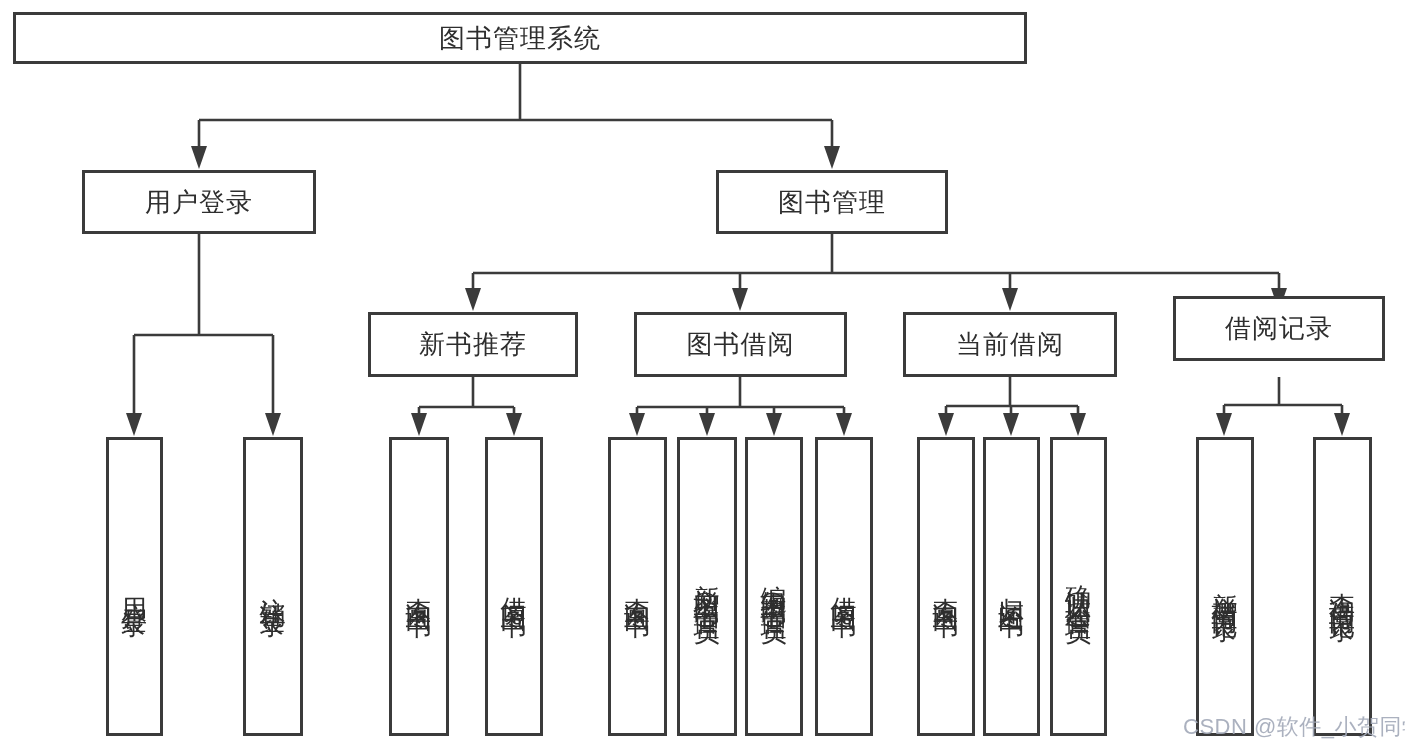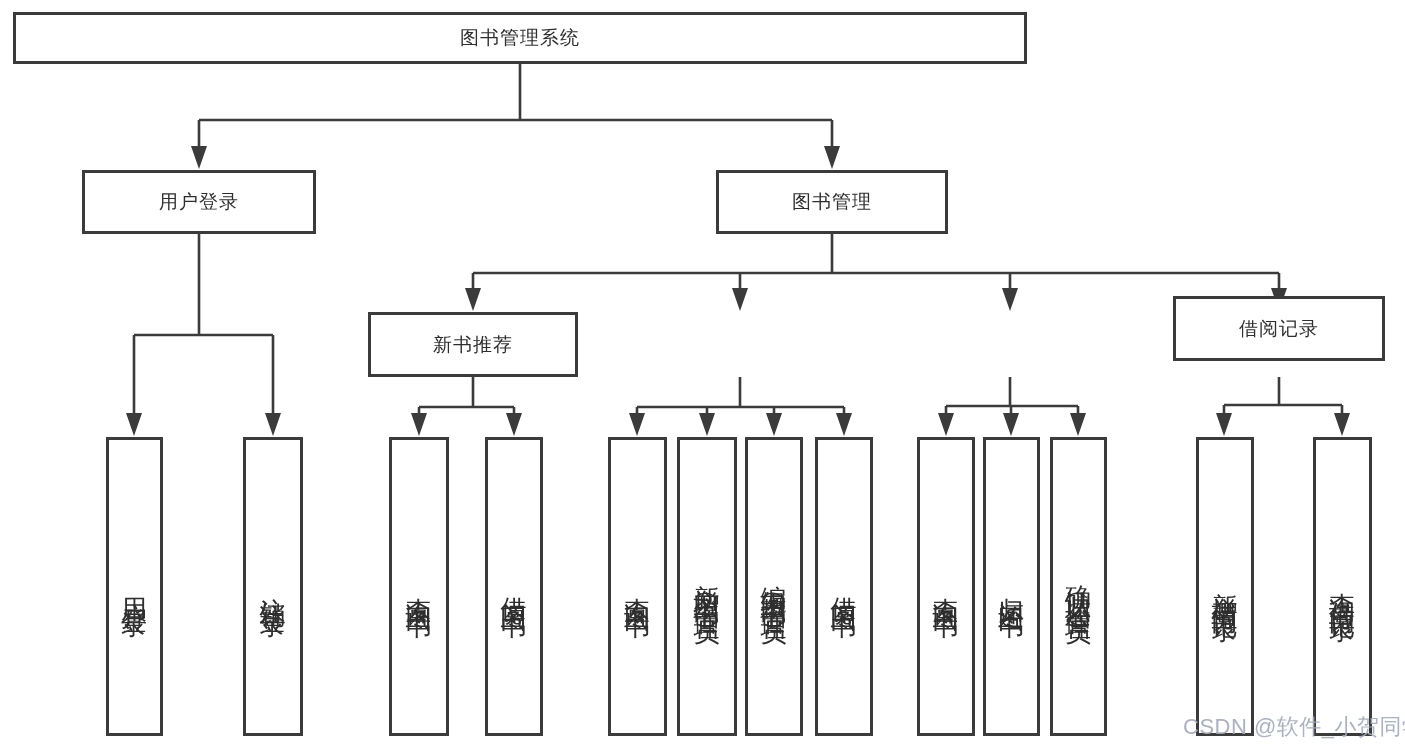--- a/index.html
+++ b/index.html
@@ -14,21 +14,21 @@
   .box{
     position:absolute;
     box-sizing:border-box;
     background:#ffffff;
     border:3px solid #3b3b3b;
     color:#2e2e2e;
     z-index:2;
   }
   .hbox{
     display:flex;align-items:center;justify-content:center;
-    font-size:19px;
+    font-size:26px;
     letter-spacing:1px;
     white-space:nowrap;
   }
   .vbox .vtext{
     position:absolute;left:50%;top:50%;
     transform:translate(-50%,-50%);
     writing-mode:vertical-rl;
     text-orientation:mixed;
     font-size:26px;
     line-height:1;
@@ -114,20 +114,26 @@
   <div class="box hbox" style="left:82px;top:170px;width:234px;height:64px">
     <span>用户登录</span>
   </div>
   <div class="box hbox" style="left:716px;top:170px;width:232px;height:64px">
     <span>图书管理</span>
   </div>
 
   <div class="box hbox" style="left:368px;top:312px;width:210px;height:65px">
     <span>新书推荐</span>
   </div>
+  <div class="box hbox" style="left:634px;top:312px;width:213px;height:65px">
+    <span>图书借阅</span>
+  </div>
+  <div class="box hbox" style="left:903px;top:312px;width:214px;height:65px">
+    <span>当前借阅</span>
+  </div>
   <div class="box hbox" style="left:1173px;top:296px;width:212px;height:65px">
     <span>借阅记录</span>
   </div>
 
   <div class="box vbox" style="left:106px;top:437px;width:57px;height:299px">
     <span class="vtext">用户登录</span>
   </div>
   <div class="box vbox" style="left:243px;top:437px;width:60px;height:299px">
     <span class="vtext">注销登录</span>
   </div>

